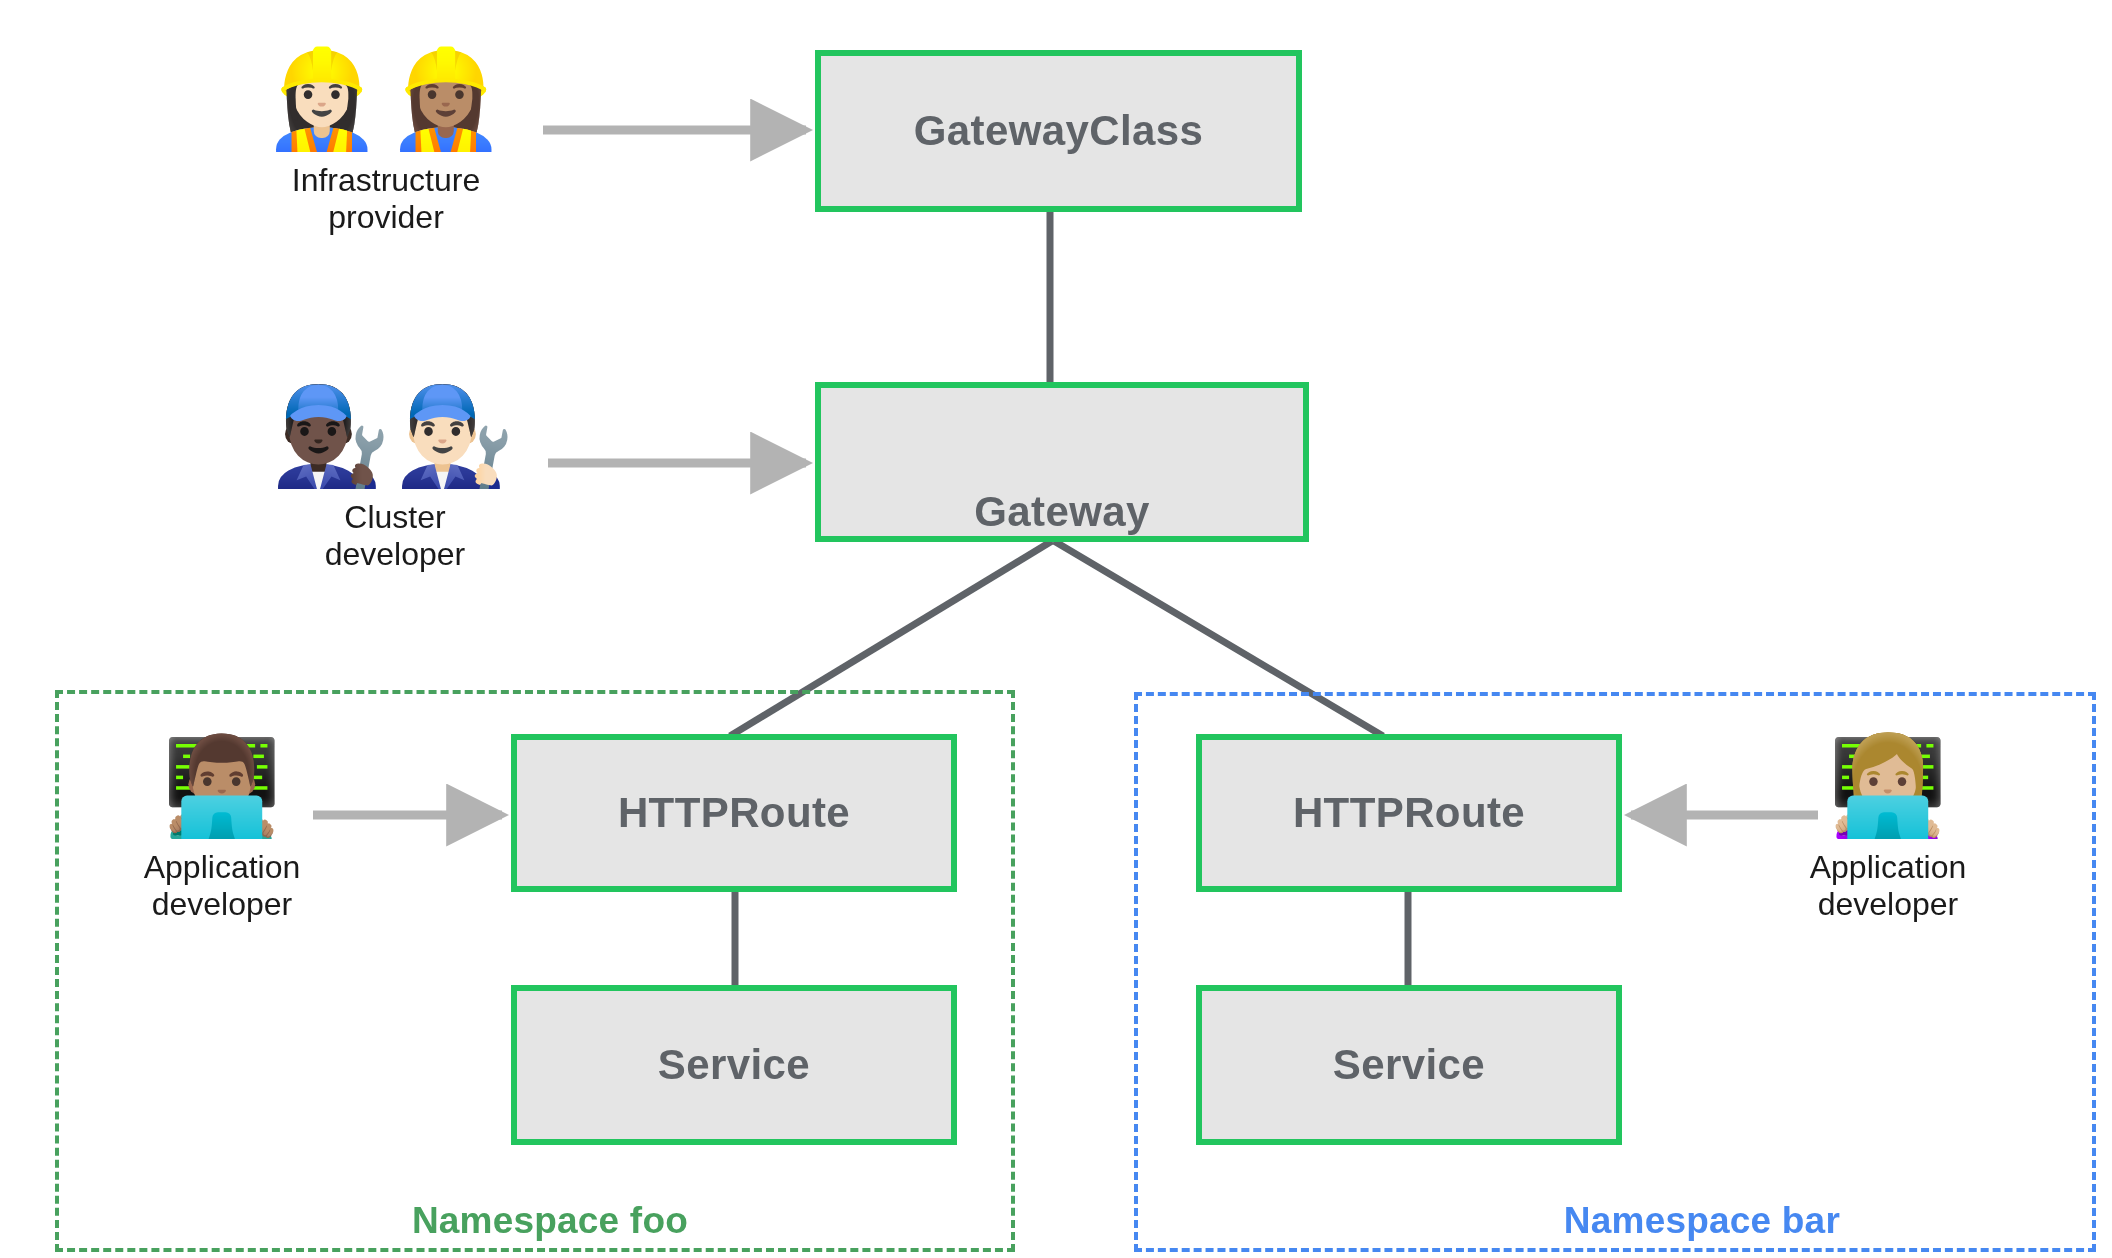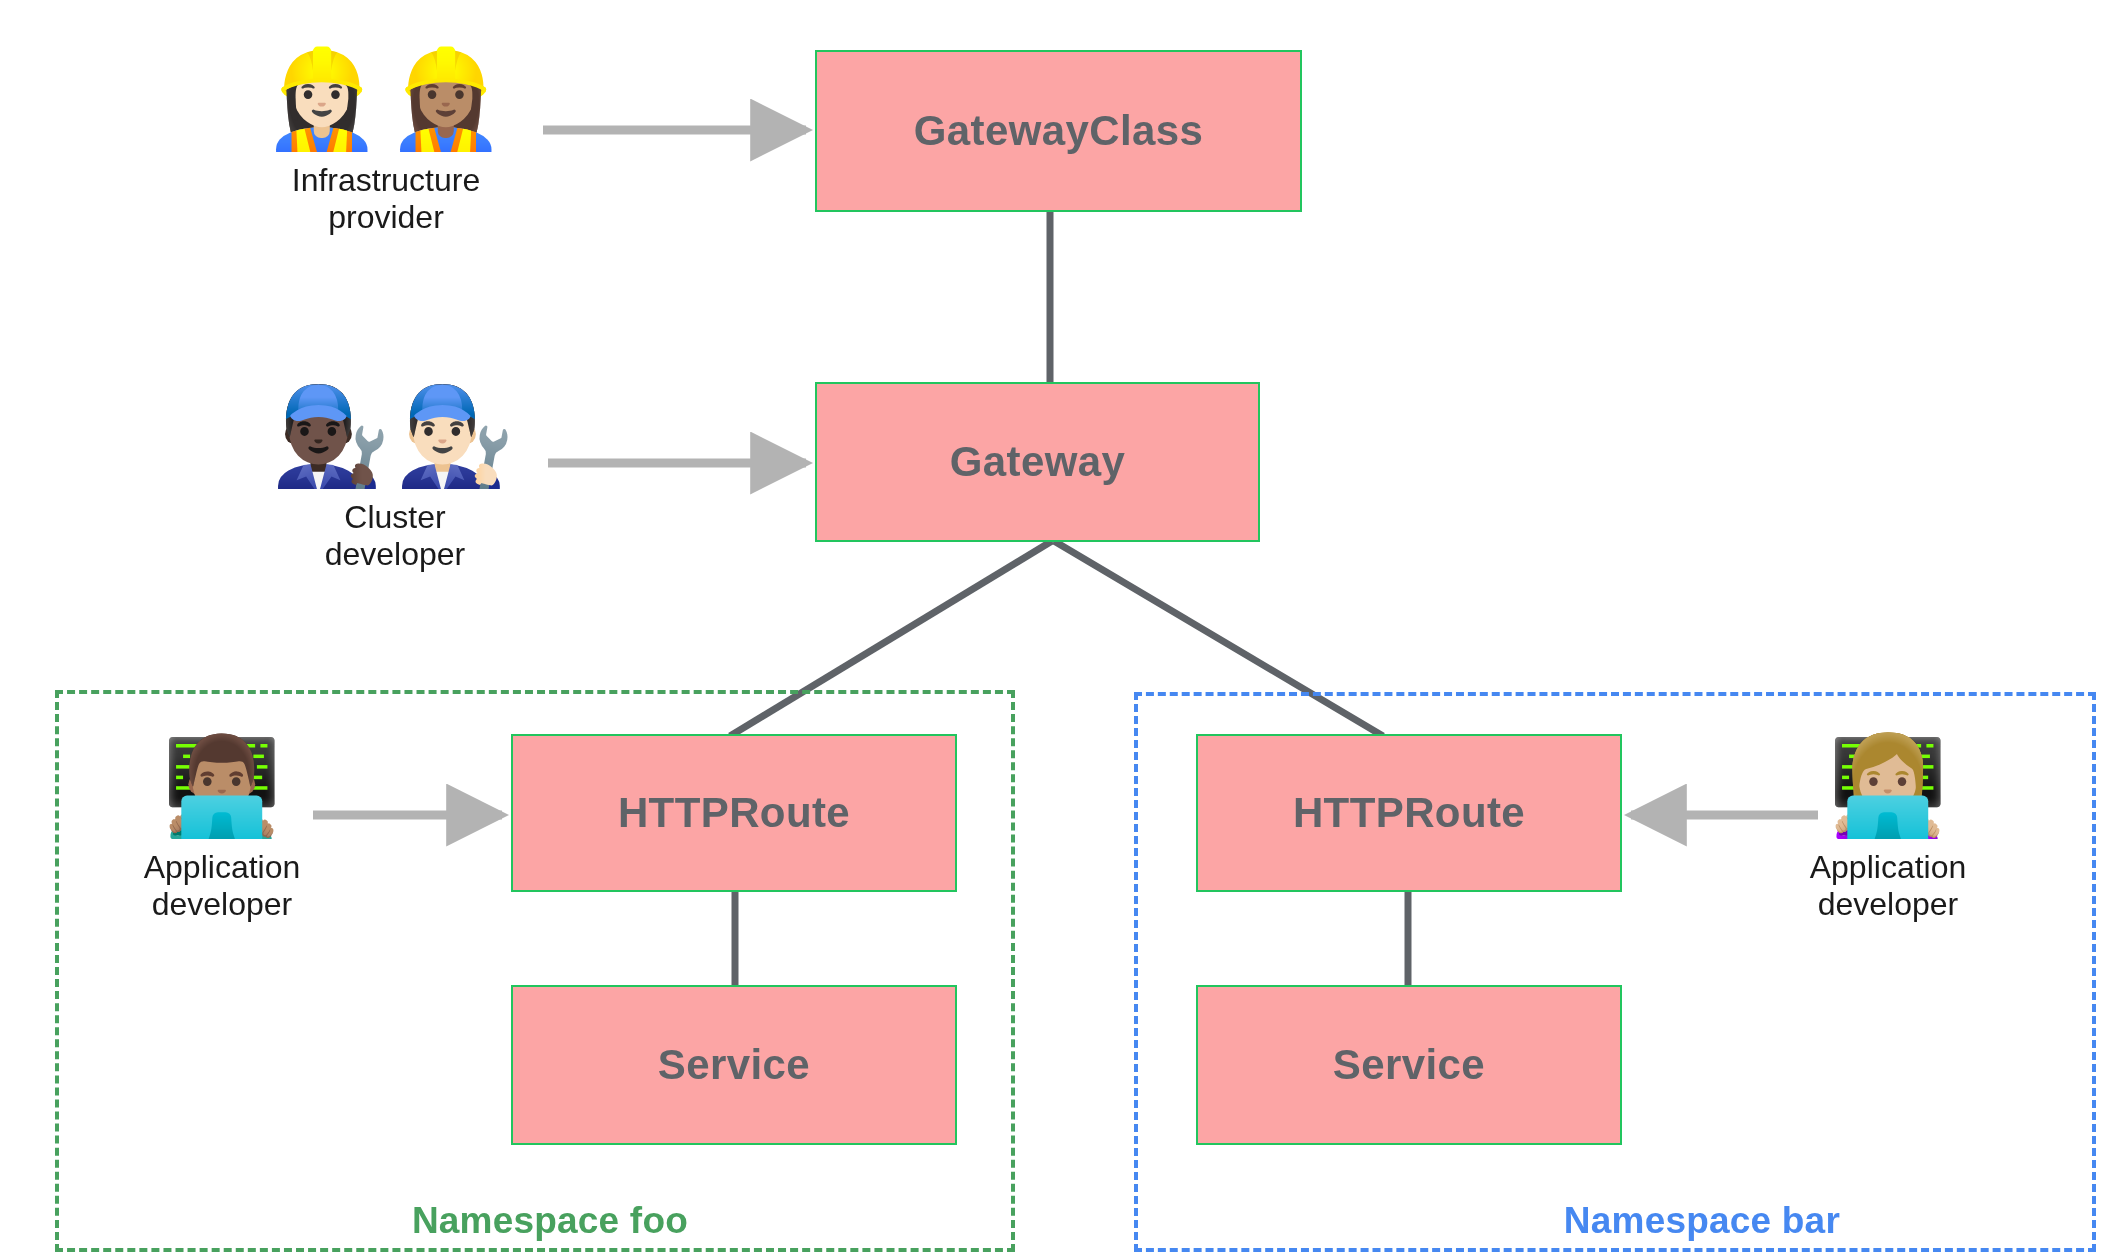--- a/index.html
+++ b/index.html
@@ -60,36 +60,36 @@
   }
   .ns-bar .ns-label {
     right: 252px;
     color: #4688f1;
   }
 
   
   .res-box {
     position: absolute;
     box-sizing: border-box;
-    border: 2px solid #22c55e;
-    background: #fca5a5;
+    border: 6px solid #22c55e;
+    background: #e5e5e5;
     display: flex;
     align-items: center;
     justify-content: center;
   }
   .res-label {
     font-size: 42px;
     font-weight: bold;
     color: #5f6368;
     letter-spacing: 0.4px;
     white-space: nowrap;
   }
 
   #box-gatewayclass { left: 815px;  top: 50px;  width: 487px; height: 162px; }
-  #box-gateway      { left: 815px;  top: 382px; width: 445px; height: 160px; }
+  #box-gateway      { left: 815px;  top: 382px; width: 494px; height: 160px; align-items: flex-end; }
   #box-httproute-foo{ left: 511px;  top: 734px; width: 446px; height: 158px; }
   #box-service-foo  { left: 511px;  top: 985px; width: 446px; height: 160px; }
   #box-httproute-bar{ left: 1196px; top: 734px; width: 426px; height: 158px; }
   #box-service-bar   { left: 1196px; top: 985px; width: 426px; height: 160px; }
 
   
   .persona {
     position: absolute;
     display: flex;
     flex-direction: column;

